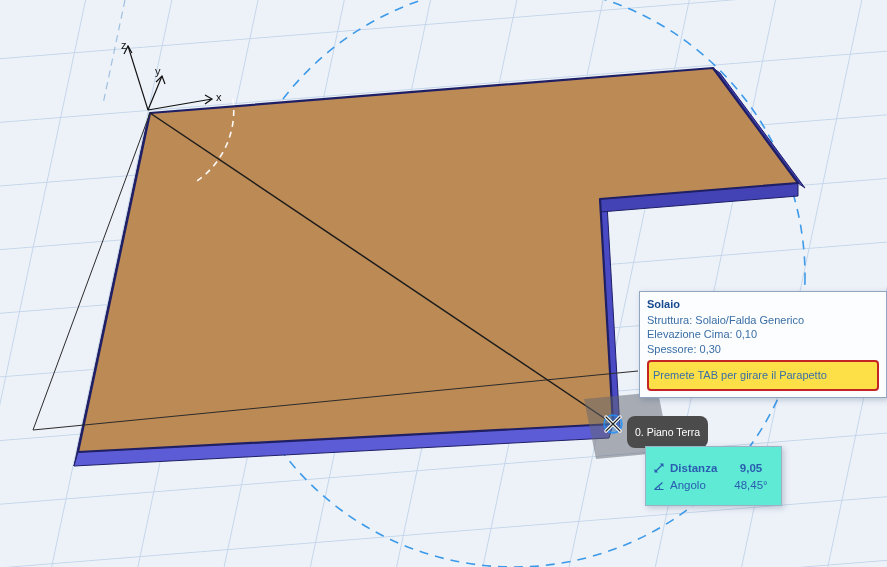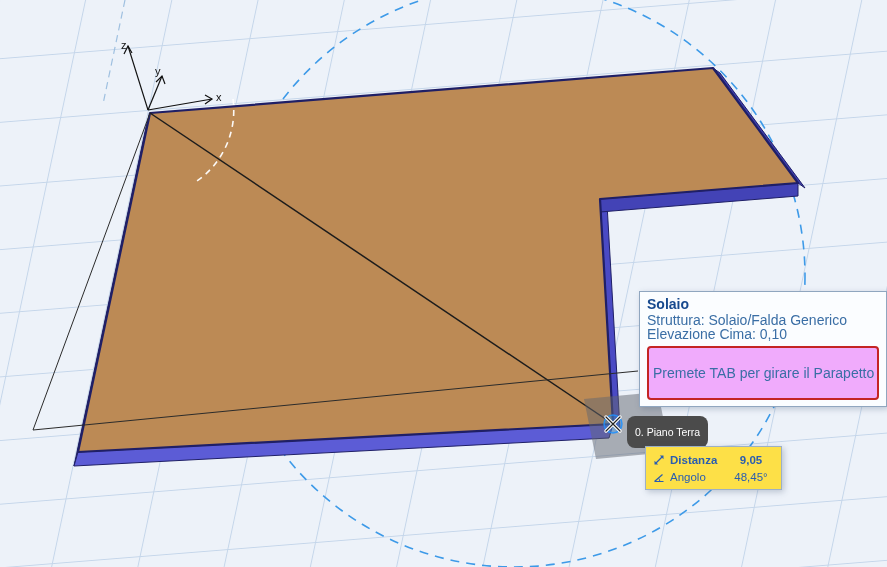--- a/index.html
+++ b/index.html
@@ -7,39 +7,39 @@
     width:887px;height:567px;position:relative;overflow:hidden;
     font-family:"Liberation Sans",sans-serif;background:#edf2f9;
   }
   #viewport{position:absolute;left:0;top:0;display:block;}
 
   
   .info-tag{
     position:absolute;left:639px;top:291px;width:248px;box-sizing:border-box;
     background:#fbfdff;border:1px solid #90a6bf;
     box-shadow:2px 2px 6px rgba(60,80,110,.28);
-    padding:5px 7px 6px 7px;font-size:14px;line-height:14.5px;color:#3a6ea5;
+    padding:5px 7px 6px 7px;font-size:11px;line-height:14.5px;color:#3a6ea5;
   }
   .info-tag .title{font-weight:bold;color:#17498e;margin-bottom:1px;}
   .info-tag .hint{
     margin-top:4px;border:2px solid #c42424;border-radius:4px;
-    padding:18px 4px;background:#f0abfc;color:#3a6ea5;white-space:nowrap;
+    padding:6px 4px;background:#fde047;color:#3a6ea5;white-space:nowrap;
   }
 
   
   .story-pill{
     position:absolute;left:627px;top:416px;background:#4b4b4b;color:#ffffff;
     font-size:10.5px;line-height:16px;padding:8px 8px;border-radius:8px;white-space:nowrap;
   }
 
   
   .tracker{
-    position:absolute;left:645px;top:446px;background:#fde047;
+    position:absolute;left:645px;top:446px;background:#5eead4;
     border:1px solid #9db0c4;box-shadow:2px 2px 6px rgba(60,80,110,.28);
-    padding:4px 7px;font-size:11.5px;color:#2a5db0;
+    padding:12px 7px;font-size:11.5px;color:#2a5db0;
   }
   .tracker .row{display:grid;grid-template-columns:17px 58px 46px;align-items:center;height:17px;}
   .tracker .row .val{text-align:center;}
   .tracker .row.active{font-weight:bold;}
   .ticon{width:12px;height:12px;display:block;}
 </style>
 </head>
 <body>
 
 <svg id="viewport" width="887" height="567" viewBox="0 0 887 567">
@@ -95,20 +95,21 @@
   <g>
     <path d="M606 417 L620 431 M620 417 L606 431" stroke="#ffffff" stroke-width="3.4" stroke-linecap="round"></path>
     <path d="M606 417 L620 431 M620 417 L606 431" stroke="#222222" stroke-width="1.2" stroke-linecap="round"></path>
   </g>
 </svg>
 
 <div class="info-tag">
   <div class="title">Solaio</div>
   <div>Struttura: Solaio/Falda Generico</div>
   <div>Elevazione Cima: 0,10</div>
+  <div>Spessore: 0,30</div>
   <div class="hint">Premete TAB per girare il Parapetto</div>
 </div>
 
 <div class="story-pill">
   <span>0. Piano Terra</span>
 </div>
 
 <div class="tracker">
   <div class="row active">
     <svg class="ticon" viewBox="0 0 12 12">

